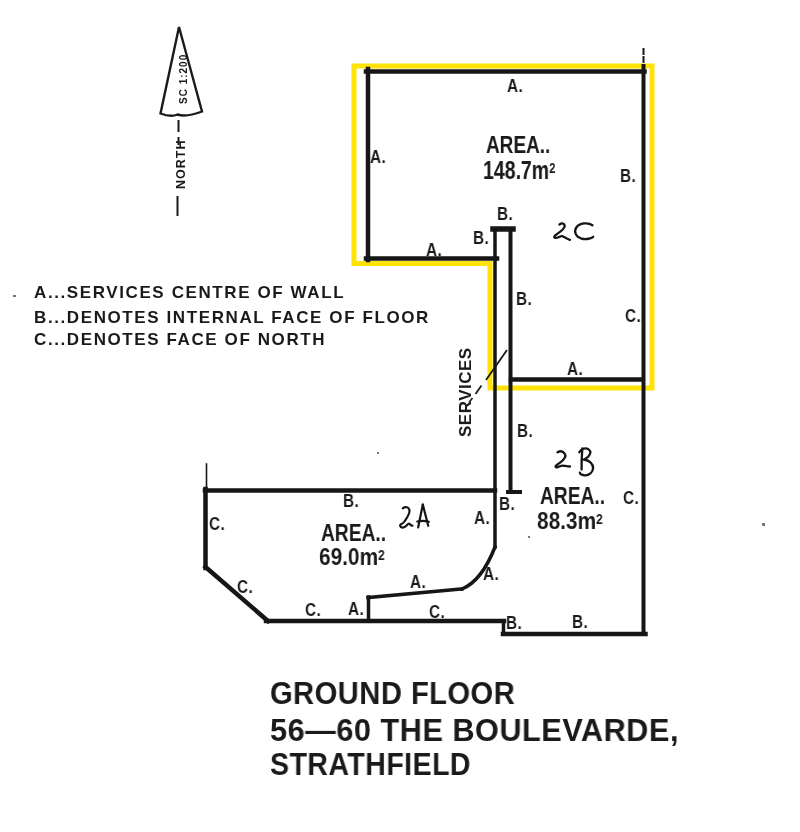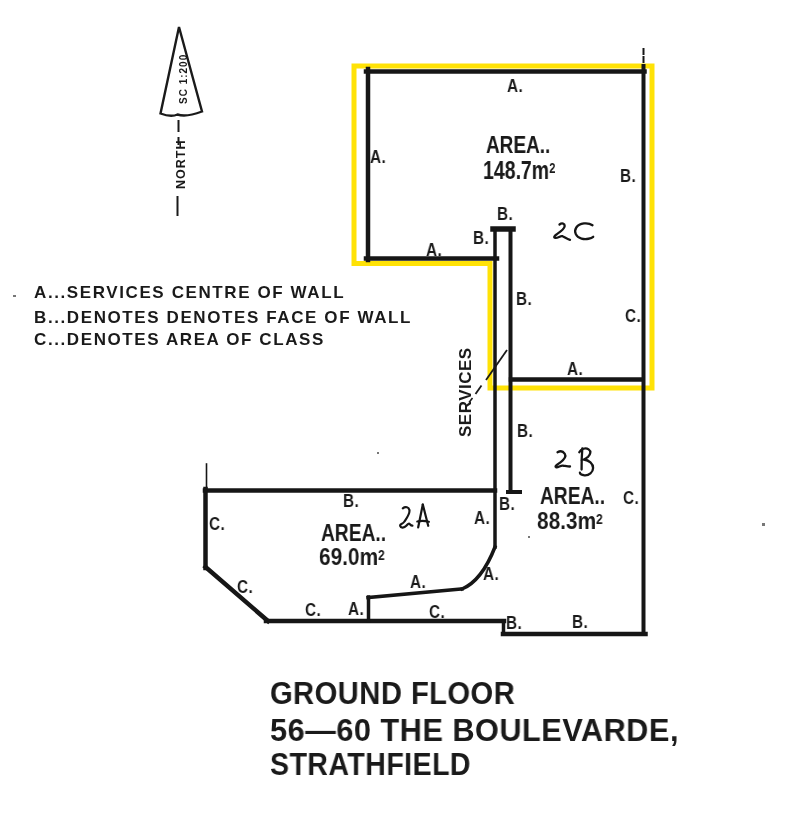--- a/index.html
+++ b/index.html
@@ -95,23 +95,23 @@
   <g fill="#777">
     <rect x="13" y="295" width="3" height="2"></rect>
     <rect x="762" y="523" width="3" height="3"></rect>
     <rect x="377" y="452" width="2" height="2"></rect>
     <rect x="528" y="536" width="2" height="2"></rect>
   </g>
 </svg>
 
 <div class="t" style="left:34px;top:283px;font-size:17px;letter-spacing:1.6px;">A...SERVICES CENTRE OF WALL</div>
 
-<div class="t" style="left:34px;top:308px;font-size:17px;letter-spacing:1.6px;">B...DENOTES DENOTES FACE OF WALL</div>
+<div class="t" style="left:34px;top:308px;font-size:17px;letter-spacing:1.6px;">B...DENOTES INTERNAL FACE OF FLOOR</div>
 
-<div class="t" style="left:34px;top:330px;font-size:17px;letter-spacing:1.6px;">C...DENOTES AREA OF CLASS</div>
+<div class="t" style="left:34px;top:330px;font-size:17px;letter-spacing:1.6px;">C...DENOTES FACE OF NORTH</div>
 
 <div class="t" style="left:486px;top:131px;font-size:24px;letter-spacing:0px;transform:scaleX(0.79);transform-origin:0 0;">AREA..</div>
 
 <div class="t" style="left:483px;top:155px;font-size:26px;transform:scaleX(0.75);transform-origin:0 0;">148.7m<span style="font-size:15px;vertical-align:6px;">2</span></div>
 
 <div class="t" style="left:540px;top:482px;font-size:24px;letter-spacing:0px;transform:scaleX(0.80);transform-origin:0 0;">AREA..</div>
 
 <div class="t" style="left:537px;top:507px;font-size:24.5px;transform:scaleX(0.85);transform-origin:0 0;">88.3m<span style="font-size:14px;vertical-align:5px;">2</span></div>
 
 <div class="t" style="left:321px;top:519px;font-size:24px;letter-spacing:0px;transform:scaleX(0.80);transform-origin:0 0;">AREA..</div>

